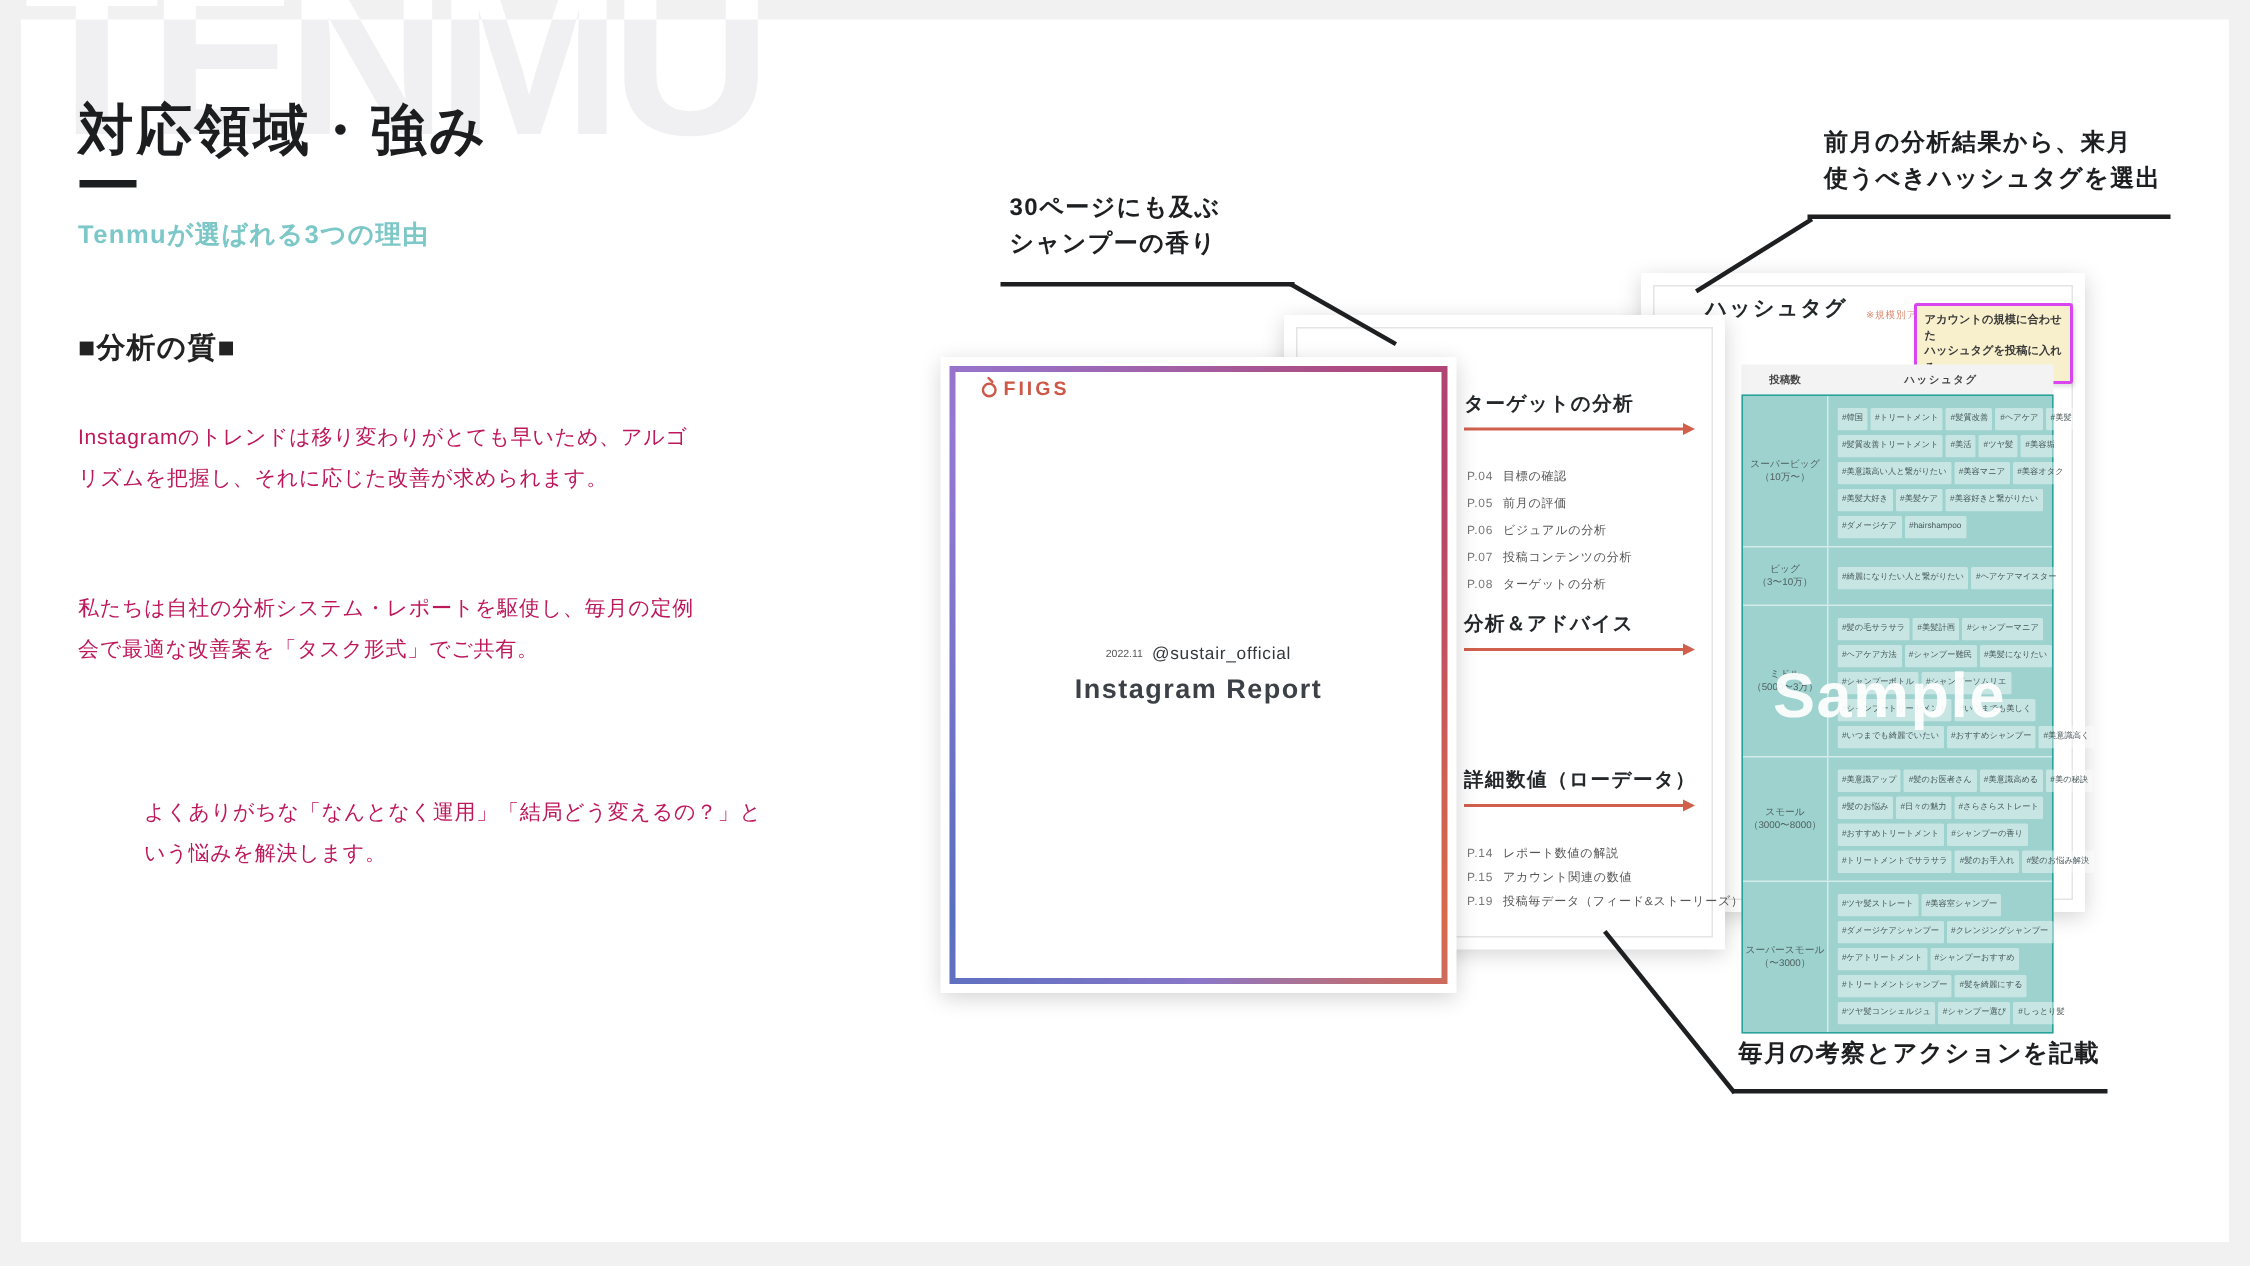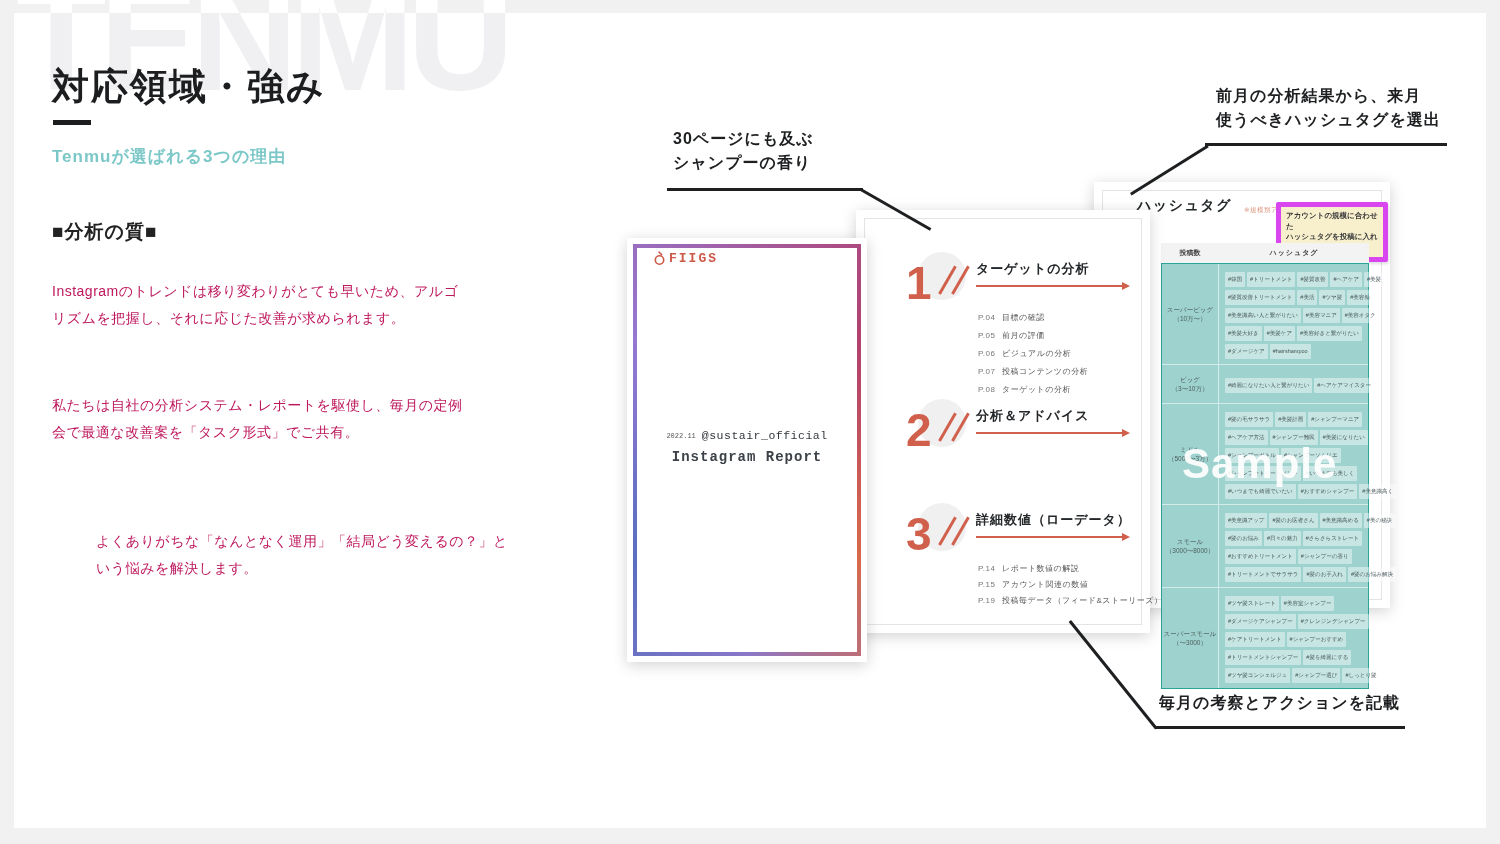--- a/index.html
+++ b/index.html
@@ -23,50 +23,50 @@
             letter-spacing:1px;z-index:5;}
   .section-heading{position:absolute;left:52px;top:219px;font-size:19px;font-weight:700;
                    color:#222;letter-spacing:1px;z-index:5;}
   .para{position:absolute;left:52px;width:412px;font-size:14px;line-height:27px;
         color:#be185d;letter-spacing:.5px;z-index:5;}
   .para.p1{top:278px;} .para.p2{top:392px;} .para.p3{top:528px;margin-left:44px;}
   
   .doc{position:absolute;background:#fff;box-shadow:0 3px 14px rgba(0,0,0,.18);}
   .doc-hairline{position:absolute;inset:8px;border:1px solid #e4e4e4;pointer-events:none;}
   
-  .cover{left:627px;top:238px;width:240px;height:424px;z-index:30;font-family:Liberation Mono, monospace;}
+  .cover{left:627px;top:238px;width:344px;height:424px;z-index:30;}
   .cover-border{position:absolute;inset:6px;
     background:conic-gradient(from 45deg,#b2416e 0deg,#d8694a 90deg,#8a77c8 135deg,#5a6fc0 180deg,#9478d2 270deg,#b2416e 360deg);}
   .cover-white{position:absolute;inset:4px;background:#fff;}
   .cover-logo{position:absolute;left:26px;top:13px;display:flex;align-items:center;gap:3px;z-index:2;}
   .cover-logo-text{font-size:13px;font-weight:700;letter-spacing:2px;color:#cd5847;}
   .cover-center{position:absolute;left:0;top:188px;width:100%;text-align:center;z-index:2;}
   .cover-date{font-size:7px;color:#555;margin-right:6px;vertical-align:1px;}
   .cover-account{font-size:11.5px;color:#33383d;letter-spacing:.5px;}
-  .cover-title{margin-top:5px;font-size:14px;font-weight:700;color:#3c4148;letter-spacing:1px;}
+  .cover-title{margin-top:5px;font-size:18px;font-weight:700;color:#3c4148;letter-spacing:1px;}
   
   .toc{left:856px;top:210px;width:294px;height:423px;z-index:20;}
   .toc-sec{position:absolute;left:0;width:100%;height:145px;}
   .toc-circle{position:absolute;left:62px;top:-8px;width:48px;height:48px;border-radius:50%;background:#f0f0f0;}
   .toc-num{position:absolute;left:50px;top:0px;font-size:46px;font-weight:700;color:#d0604c;line-height:46px;}
   .toc-slash{position:absolute;top:4px;width:2.5px;height:32px;background:#d0604c;transform:rotate(30deg);}
   .toc-slash.s1{left:90px;} .toc-slash.s2{left:103px;}
   .toc-title{position:absolute;left:120px;top:0;font-size:13px;font-weight:700;color:#25282a;letter-spacing:1px;}
   .toc-arrow{position:absolute;left:120px;top:25px;width:146px;height:2px;background:#d0604c;}
   .toc-arrow-head{position:absolute;right:-8px;top:-3px;width:0;height:0;
     border-top:4px solid transparent;border-bottom:4px solid transparent;border-left:8px solid #d0604c;}
   .toc-items{position:absolute;left:122px;top:40px;}
   .toc-item{height:18px;font-size:8px;color:#555;letter-spacing:.5px;white-space:nowrap;}
   .toc-items.tight .toc-item{height:16px;}
   .toc-page{display:inline-block;width:24px;color:#777;margin-top:13px;}
   
   .hashtag{left:1094px;top:182px;width:296px;height:426px;z-index:10;}
   .ht-title{position:absolute;left:43px;top:15px;font-size:14px;font-weight:700;color:#23282a;letter-spacing:1.5px;}
   .ht-title-note{position:absolute;left:150px;top:24px;font-size:6.5px;color:#d98a70;letter-spacing:.5px;}
-  .ht-callout{position:absolute;left:182px;top:20px;width:92px;background:#f8f0cd;border:5px solid #d946ef;
+  .ht-callout{position:absolute;left:182px;top:20px;width:92px;background:#f8f0cd;border:2px solid #d946ef;
     border-radius:2px;box-shadow:1px 2px 3px rgba(0,0,0,.12);padding:4px 5px;font-size:7.5px;
     font-weight:700;color:#3a3a3a;line-height:10.5px;}
   .ht-table{position:absolute;left:67px;top:61px;width:208px;}
   .ht-head{display:flex;height:20px;background:#f3f3f3;align-items:center;font-size:7px;font-weight:700;color:#444;}
   .ht-head .c1{width:58px;text-align:center;}
   .ht-head .c2{flex:1;text-align:center;letter-spacing:1px;}
   .ht-body{border:1.5px solid #2aa39b;background:#9dd2cf;}
   .ht-row{display:flex;align-items:center;border-bottom:1px solid rgba(255,255,255,.55);}
   .ht-row:last-child{border-bottom:none;}
   .ht-label{width:56px;flex:0 0 56px;text-align:center;font-size:6.5px;color:#50605f;line-height:9px;

